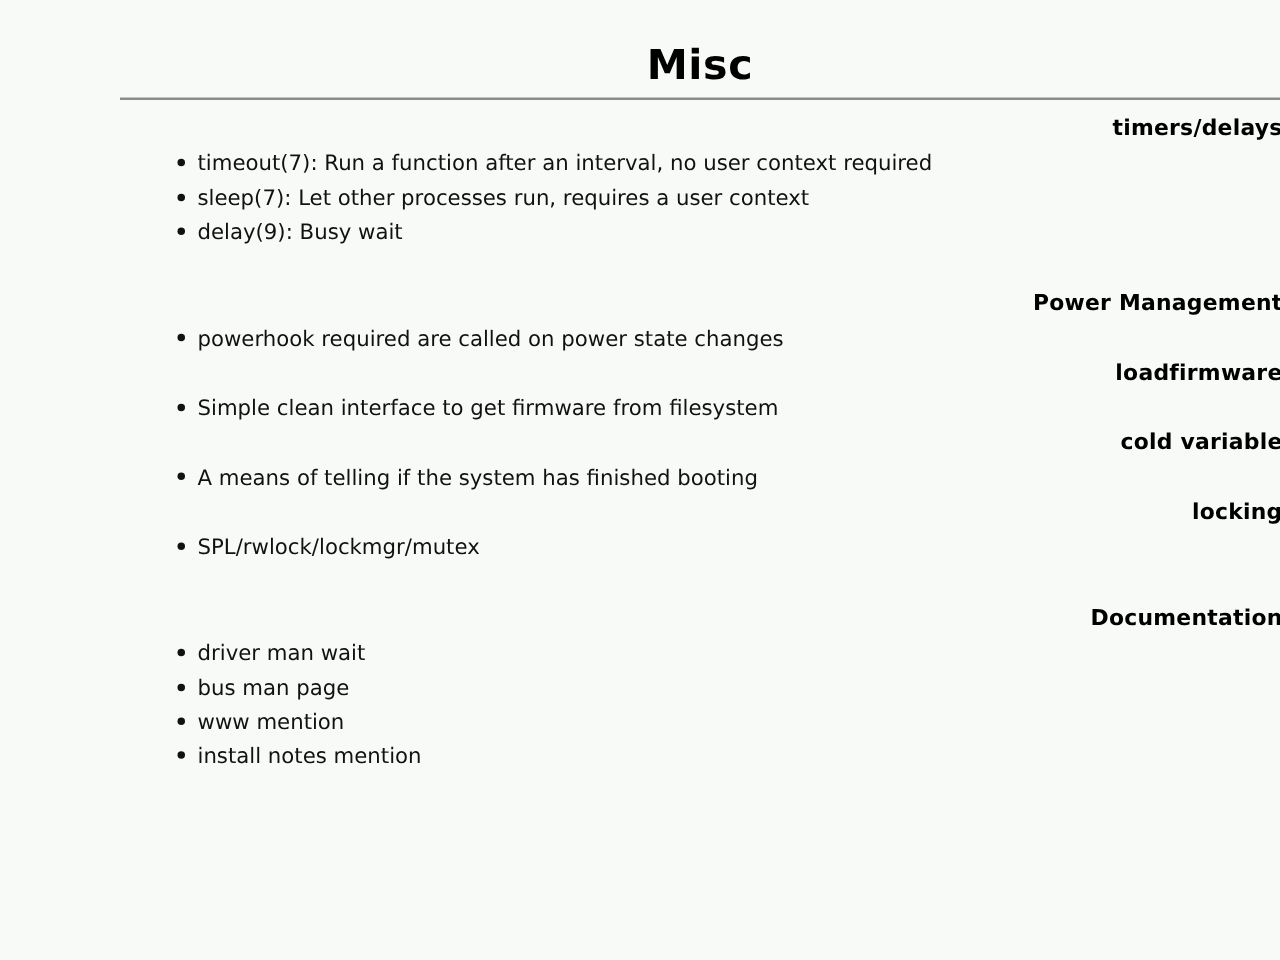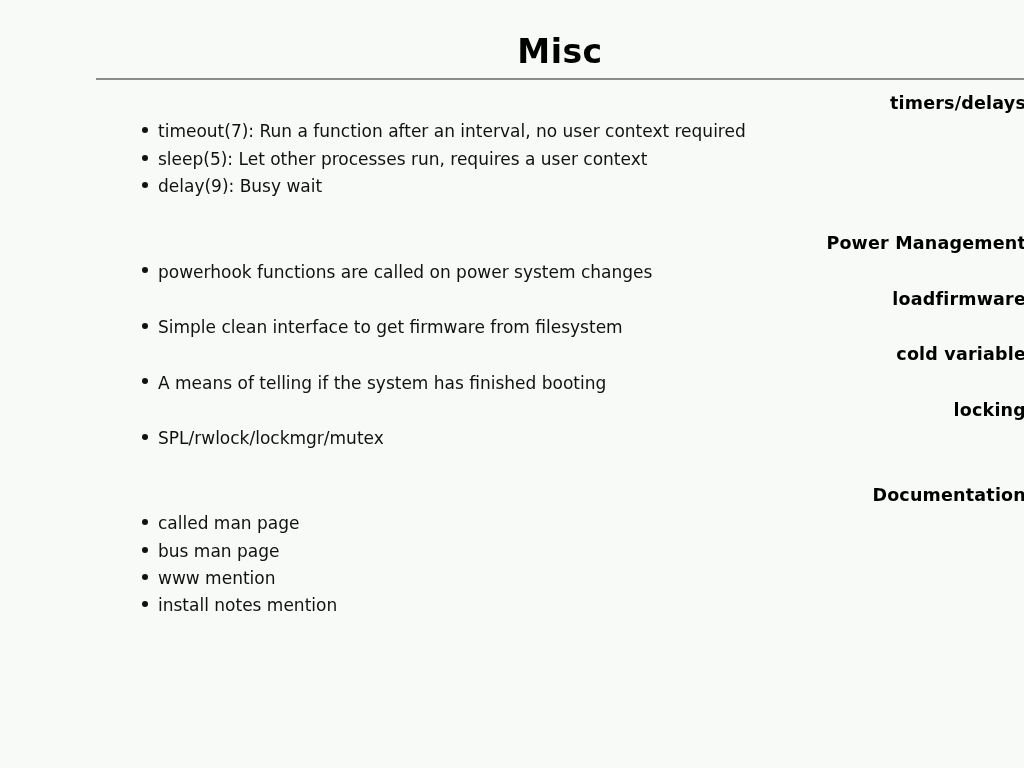--- a/index.html
+++ b/index.html
@@ -86,31 +86,31 @@
 <div class="slide">
   <h1 class="slide-title">Misc</h1>
   <hr class="title-rule">
 
   <div class="content">
 
     <div class="section">
       <div class="section-heading">timers/delays</div>
       <ul class="bullets">
         <li class="bullet"><span class="dot"></span><span>timeout(7): Run a function after an interval, no user context required</span></li>
-        <li class="bullet"><span class="dot"></span><span>sleep(5): Let other processes run, requires a user context</span></li>
+        <li class="bullet"><span class="dot"></span><span>sleep(7): Let other processes run, requires a user context</span></li>
         <li class="bullet"><span class="dot"></span><span>delay(9): Busy wait</span></li>
       </ul>
     </div>
 
     <div class="gap-large"></div>
 
     <div class="section">
       <div class="section-heading">Power Management</div>
       <ul class="bullets">
-        <li class="bullet"><span class="dot"></span><span>powerhook functions are called on power system changes</span></li>
+        <li class="bullet"><span class="dot"></span><span>powerhook required are called on power state changes</span></li>
       </ul>
     </div>
 
     <div class="section">
       <div class="section-heading">loadfirmware</div>
       <ul class="bullets">
         <li class="bullet"><span class="dot"></span><span>Simple clean interface to get firmware from filesystem</span></li>
       </ul>
     </div>
 
@@ -126,21 +126,21 @@
       <ul class="bullets">
         <li class="bullet"><span class="dot"></span><span>SPL/rwlock/lockmgr/mutex</span></li>
       </ul>
     </div>
 
     <div class="gap-large"></div>
 
     <div class="section">
       <div class="section-heading">Documentation</div>
       <ul class="bullets">
-        <li class="bullet"><span class="dot"></span><span>called man page</span></li>
+        <li class="bullet"><span class="dot"></span><span>driver man wait</span></li>
         <li class="bullet"><span class="dot"></span><span>bus man page</span></li>
         <li class="bullet"><span class="dot"></span><span>www mention</span></li>
         <li class="bullet"><span class="dot"></span><span>install notes mention</span></li>
       </ul>
     </div>
 
   </div>
 </div>
 
 </body></html>

